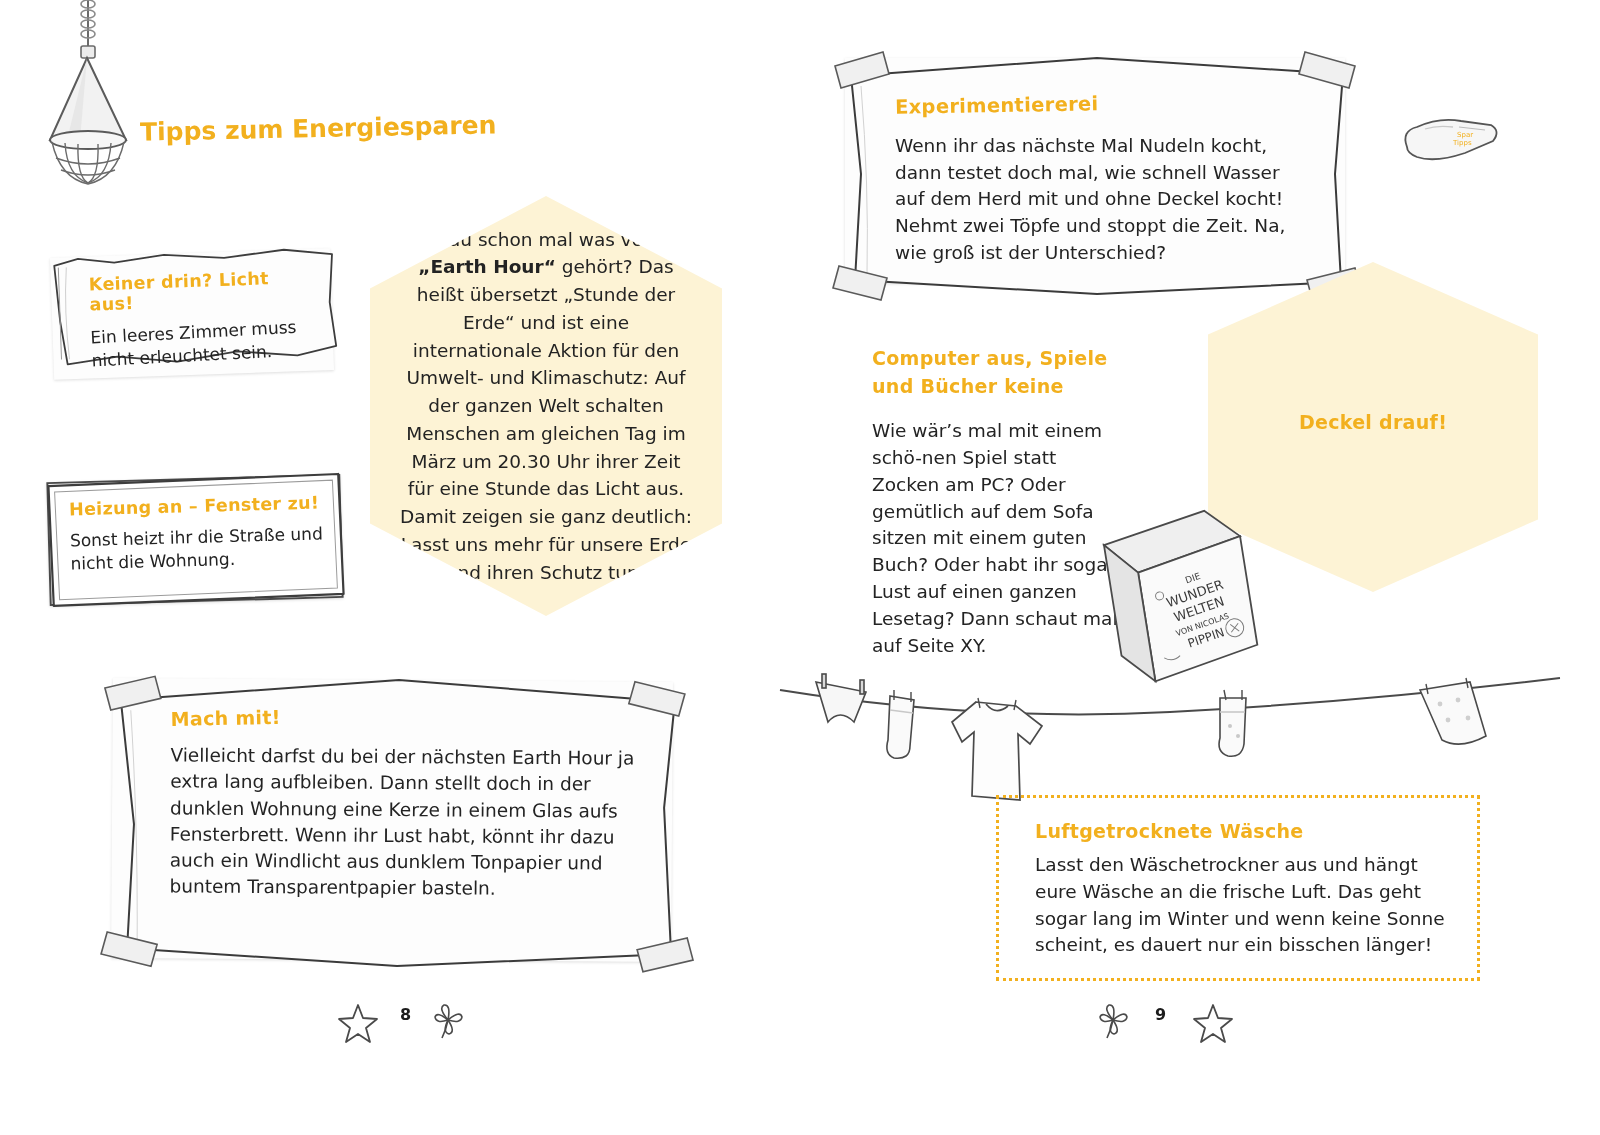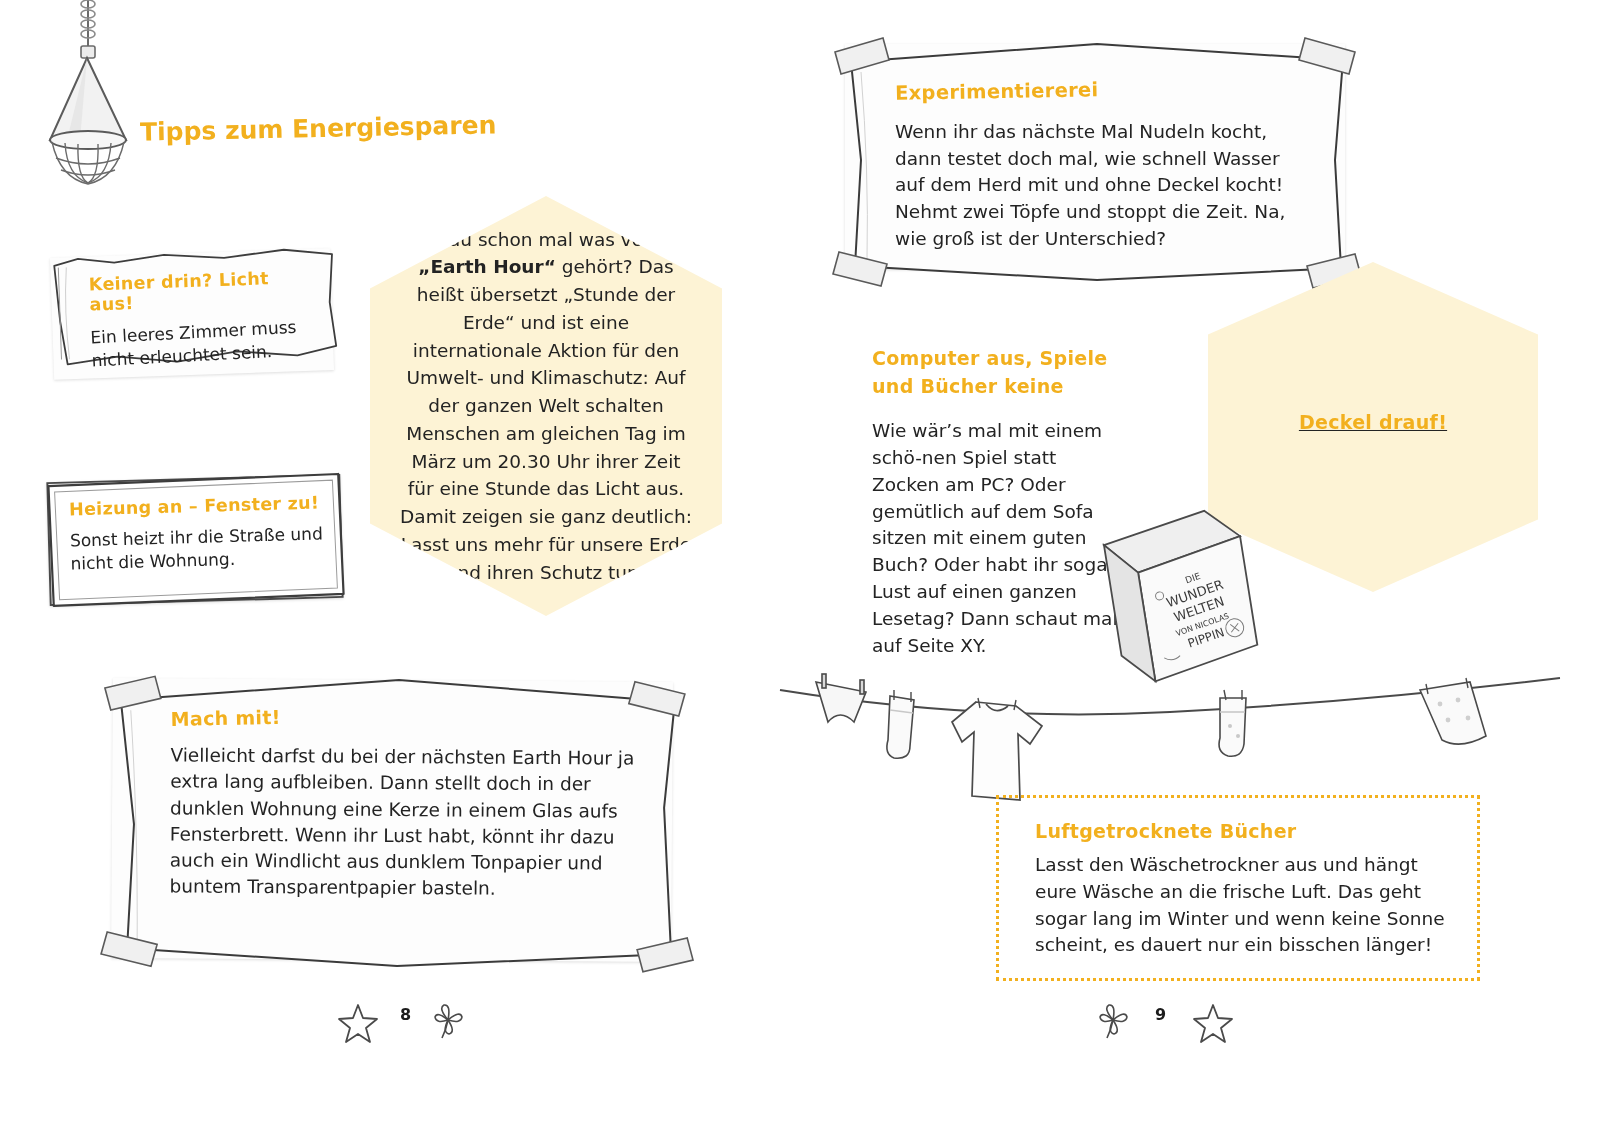--- a/index.html
+++ b/index.html
@@ -90,26 +90,26 @@
   }
   .hex-earth {
     left: 370px; top: 196px; width: 352px; height: 420px;
   }
   .hex-earth .txt { font-size: 18.5px; line-height: 1.5; padding: 0 26px; }
   .hex-earth b { font-weight: bold; }
 
   .hex-deckel {
     left: 1208px; top: 262px; width: 330px; height: 330px;
   }
-  .hex-deckel .txt { font-size: 18px; line-height: 1.46; padding: 0 22px; text-decoration: underline; }
+  .hex-deckel .txt { font-size: 18px; line-height: 1.46; padding: 0 22px; }
   .hex-deckel .heading-yellow { font-size: 19px; display:block; margin-bottom: 8px; }
 
   
   .note4 {
-    left: 845px; top: 44px; width: 500px; height: 225px;
+    left: 845px; top: 58px; width: 500px; height: 225px;
     background: #fdfdfd;
   }
   .note4 .note-inner { padding: 36px 30px 0 50px; }
   .note4 .heading-yellow { font-size: 19.5px; transform: rotate(-1deg); display:inline-block; }
   .note4 .body-text { font-size: 18.5px; margin-top: 16px; line-height: 1.44; }
 
   
   .col-computer {
     position: absolute; left: 872px; top: 345px; width: 250px;
   }
@@ -243,20 +243,29 @@
         <polygon points="8,222 56,234 50,256 2,244"></polygon>
         <polygon points="476,236 524,224 530,246 482,258"></polygon>
       </g>
     </svg>
     <div class="note-inner">
       <div class="heading-yellow">Experimentiererei</div>
       <div class="body-text">Wenn ihr das nächste Mal Nudeln kocht, dann testet doch mal, wie schnell Wasser auf dem Herd mit und ohne Deckel kocht! Nehmt zwei Töpfe und stoppt die Zeit. Na, wie groß ist der Unterschied?</div>
     </div>
   </div>
 
+  <div style="position:absolute; left:1395px; top:105px;">
+    <svg width="110" height="70" viewBox="0 0 110 70">
+      <path d="M12 42 Q6 26 22 22 Q44 12 66 16 L96 20 Q106 26 98 36 L70 48 Q40 58 22 52 Q12 48 12 42 Z" fill="#f6f6f6" stroke="#555" stroke-width="1.8"></path>
+      <path d="M30 24 Q42 20 58 22" stroke="#c9c9c9" stroke-width="1.3" fill="none"></path>
+      <path d="M64 22 L90 25" stroke="#bbb" stroke-width="1.2" fill="none"></path>
+      <text x="62" y="32" font-size="7" fill="#f2b01e" font-family="DejaVu Sans, sans-serif">Spar</text>
+      <text x="58" y="40" font-size="7" fill="#f2b01e" font-family="DejaVu Sans, sans-serif">Tipps</text>
+    </svg>
+  </div>
 
   <div class="hexbox hex-deckel">
     <div class="txt body-text">
       <span class="heading-yellow">Deckel drauf!</span>
     </div>
   </div>
 
   <div class="col-computer">
     <div class="heading-yellow">Computer aus, Spiele und Bücher keine</div>
     <div class="body-text">Wie wär’s mal mit einem schö-nen Spiel statt Zocken am PC? Oder gemütlich auf dem Sofa sitzen mit einem guten Buch? Oder habt ihr sogar Lust auf einen ganzen Lesetag? Dann schaut mal auf Seite XY.</div>
@@ -323,21 +332,21 @@
       <g stroke="#4a4a4a" stroke-width="1.4" fill="none">
         <path d="M646 24 L648 34 M686 18 L688 28"></path>
         <path d="M444 30 L446 40 M462 30 L462 40"></path>
         <path d="M114 30 L114 40 M131 32 L131 42"></path>
       </g>
     </svg>
   </div>
 
   <div class="dotted-box">
     <div class="inner">
-      <div class="heading-yellow">Luftgetrocknete Bücher</div>
+      <div class="heading-yellow">Luftgetrocknete Wäsche</div>
       <div class="body-text">Lasst den Wäschetrockner aus  und hängt eure Wäsche an die frische Luft. Das geht sogar lang im Winter und wenn keine Sonne scheint, es dauert nur ein bisschen länger!</div>
     </div>
   </div>
 
   <div class="clover" style="left:1095px; top:1002px;">
     <svg width="36" height="38" viewBox="0 0 36 38">
       <g fill="none" stroke="#4a4a4a" stroke-width="1.6">
         <path d="M18 18 Q8 6 14 3 Q21 2 18 18"></path>
         <path d="M18 18 Q30 8 32 15 Q31 22 18 18"></path>
         <path d="M18 18 Q26 30 19 32 Q12 30 18 18"></path>

